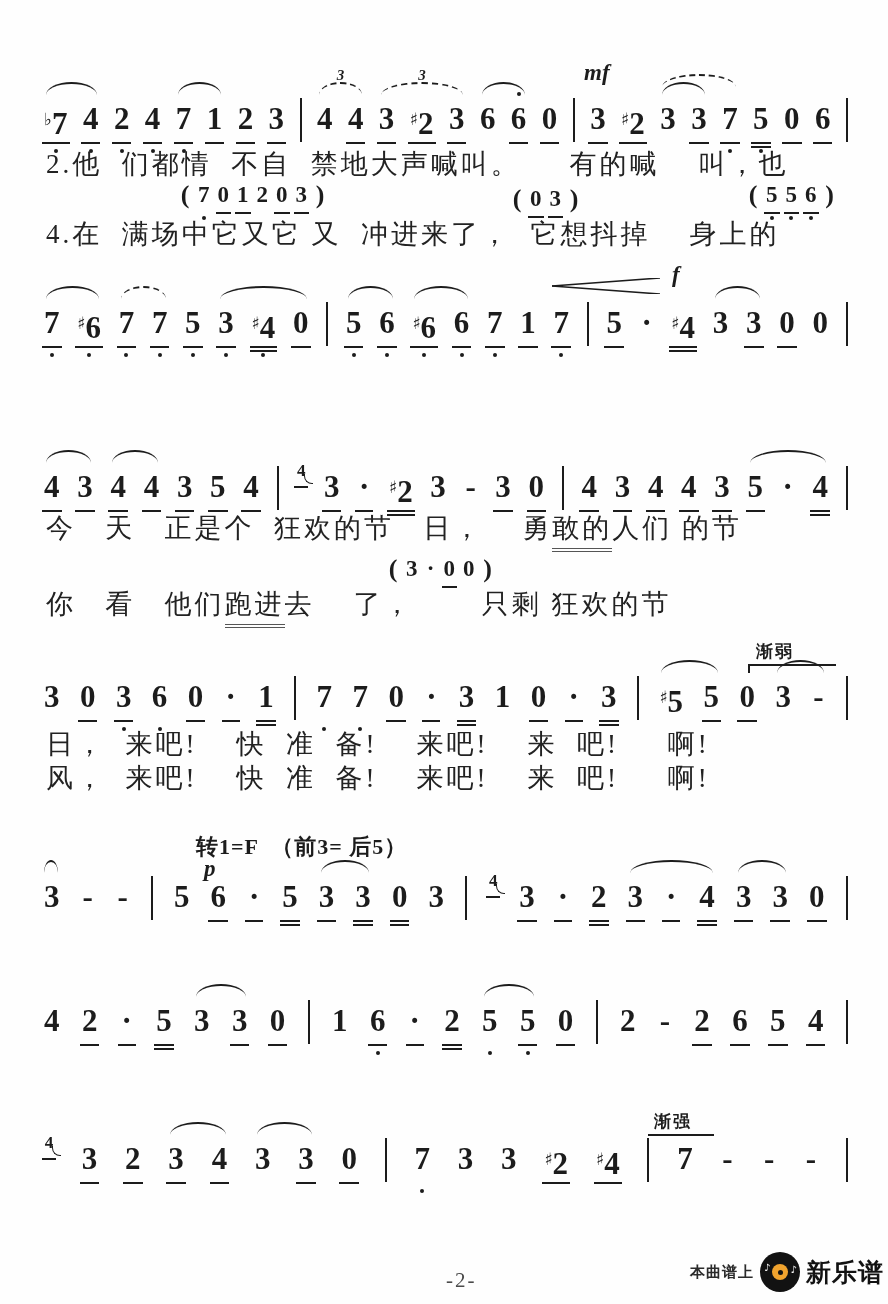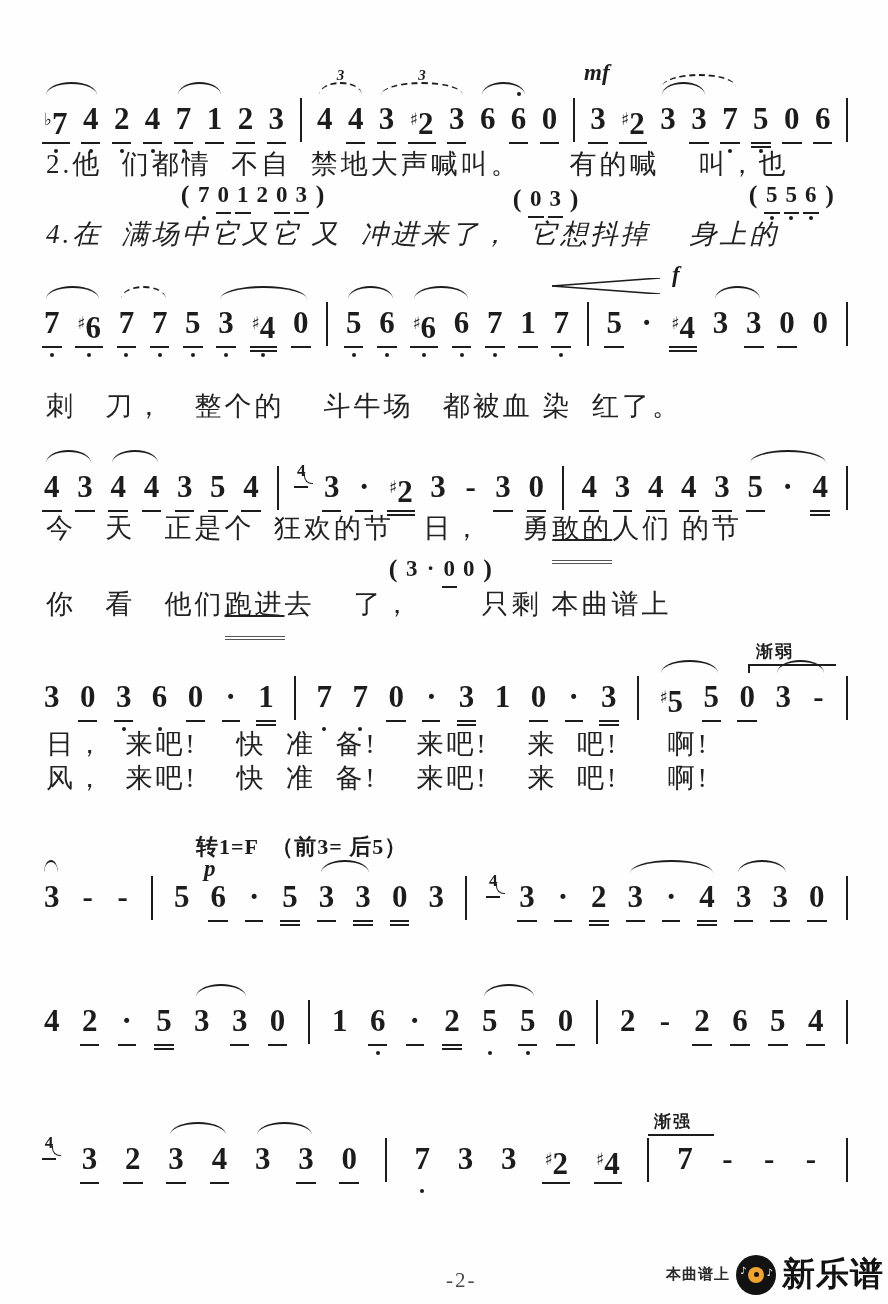--- a/index.html
+++ b/index.html
@@ -33,33 +33,33 @@
             font-size:15px;font-weight:bold;font-style:italic;}
   
   .mark{position:absolute;white-space:pre;}
   .mark.dyn{font-family:"Liberation Serif",serif;font-style:italic;font-weight:bold;font-size:23px;}
   .mark.anno{font-size:17px;font-weight:bold;letter-spacing:2px;}
   .mark.key{font-size:22px;font-weight:bold;letter-spacing:1px;}
   .hline{position:absolute;border-top:2px solid #1c1c1c;}
   .hline.hookleft{border-left:2px solid #1c1c1c;height:7px;}
   
   .lyrics{position:absolute;font-size:27px;white-space:pre;letter-spacing:3px;color:#222;}
-  .lyrics .useg{border-bottom:4px double #555;padding-bottom:17px;text-decoration:underline;}
+  .lyrics .useg{border-bottom:4px double #555;padding-bottom:5px;}
   
   .page-number{position:absolute;left:446px;top:1268px;font-size:21px;color:#4a4a4a;letter-spacing:2px;}
   .footer-brand{position:absolute;right:4px;top:1252px;display:flex;align-items:center;gap:6px;}
   .footer-note{font-size:15px;color:#2b2b2b;font-weight:bold;letter-spacing:1px;}
   .vinyl{position:relative;width:40px;height:40px;border-radius:50%;background:#121212;flex:0 0 auto;}
   .vinyl .label{position:absolute;left:50%;top:50%;width:16px;height:16px;margin:-8px 0 0 -8px;
                 border-radius:50%;background:#f0a32e;}
   .vinyl .hole{position:absolute;left:50%;top:50%;width:5px;height:5px;margin:-2.5px 0 0 -2.5px;
                border-radius:50%;background:#121212;}
   .vinyl .n1,.vinyl .n2{position:absolute;color:#fff;font-size:10px;font-family:"DejaVu Sans",sans-serif;}
   .vinyl .n1{left:4px;top:10px;} .vinyl .n2{right:3px;top:12px;}
-  .brand-text{font-size:33px;font-weight:900;color:#121212;letter-spacing:1px;
+  .brand-text{font-size:25px;font-weight:900;color:#121212;letter-spacing:1px;
               font-family:"Liberation Sans",sans-serif;}
 </style>
 </head>
 <body>
 
 <div class="page" id="page">
   <div class="page-number">-2-</div>
   <div class="footer-brand">
     <span class="footer-note">本曲谱上</span>
     <span class="vinyl">
@@ -128,21 +128,21 @@
       <span class="tok par">)</span>
     </div>
     <div class="inline-group" style="left: 748px; top: 180px;">
       <span class="tok par">(</span>
       <span class="tok">5<i class="ul ul1"></i><i class="odot lo"></i></span>
       <span class="tok">5<i class="ul ul1"></i><i class="odot lo"></i></span>
       <span class="tok">6<i class="ul ul1"></i><i class="odot lo"></i></span>
       <span class="tok par">)</span>
     </div>
     <div class="lyrics" style="left: 46px; top: 146px;"><span>2.他  们都情  不自  禁地大声喊叫。     有的喊    叫，也</span></div>
-    <div class="lyrics" style="left: 46px; top: 216px; font-style: italic;"><span>4.在  满场中它又它 又  冲进来了，  它想抖掉    身上的</span></div>
+    <div class="lyrics" style="left: 46px; top: 216px;"><span>4.在  满场中它又它 又  冲进来了，  它想抖掉    身上的</span></div>
     <div class="notes-row" style="top: 302px;">
       <span class="tok">7<i class="ul ul1"></i><i class="odot lo"></i></span>
       <span class="tok"><span class="acc">♯</span>6<i class="ul ul1"></i><i class="odot lo"></i></span>
       <span class="tok">7<i class="ul ul1"></i><i class="odot lo"></i></span>
       <span class="tok">7<i class="ul ul1"></i><i class="odot lo"></i></span>
       <span class="tok">5<i class="ul ul1"></i><i class="odot lo"></i></span>
       <span class="tok">3<i class="ul ul1"></i><i class="odot lo"></i></span>
       <span class="tok"><span class="acc">♯</span>4<i class="ul ul1"></i><i class="ul ul2"></i><i class="odot lo"></i></span>
       <span class="tok">0<i class="ul ul1"></i></span>
       <span class="tok bar"></span>
@@ -167,21 +167,20 @@
     <div class="arc dashed" style="left: 120.6px; width: 45.8px; top: 286px;"></div>
     <div class="arc" style="left: 219.6px; width: 87.8px; top: 286px;"></div>
     <div class="arc" style="left: 347.6px; width: 45.8px; top: 286px;"></div>
     <div class="arc" style="left: 414.4px; width: 54px; top: 286px;"></div>
     <div class="arc" style="left: 714.6px; width: 45.8px; top: 286px;"></div>
     <div class="mark" style="left: 552px; top: 278px;"><svg width="108" height="16" style="display:block">
         <line x1="0" y1="8" x2="108" y2="0" stroke="#1c1c1c" stroke-width="1.6"></line>
         <line x1="0" y1="8" x2="108" y2="16" stroke="#1c1c1c" stroke-width="1.6"></line>
       </svg></div>
     <div class="mark dyn" style="left: 672px; top: 262px;">f</div>
-    <div class="lyrics" style="left: 46px; top: 388px;"><span>刺   刀，   整个的    斗牛场   都被血 染  红了。</span></div>
     <div class="notes-row" style="top: 466px;">
       <span class="tok">4<i class="ul ul1"></i></span>
       <span class="tok">3<i class="ul ul1"></i></span>
       <span class="tok">4<i class="ul ul1"></i></span>
       <span class="tok">4<i class="ul ul1"></i></span>
       <span class="tok">3<i class="ul ul1"></i></span>
       <span class="tok">5<i class="ul ul1"></i></span>
       <span class="tok">4<i class="ul ul1"></i></span>
       <span class="tok bar"></span>
       <span class="tok grace">4<i class="ul ul1"></i><i class="ghook"></i></span>
@@ -208,21 +207,21 @@
     <div class="arc" style="left: 749.6px; width: 76.8px; top: 450px;"></div>
     <div class="inline-group" style="left: 388px; top: 554px;">
       <span class="tok par">(</span>
       <span class="tok">3</span>
       <span class="tok">·</span>
       <span class="tok">0<i class="ul ul1"></i></span>
       <span class="tok">0</span>
       <span class="tok par">)</span>
     </div>
     <div class="lyrics" style="left: 46px; top: 510px;"><span>今   天   正是个  狂欢的节   日，    勇</span><span class="useg">敢的</span><span>人们 的节</span></div>
-    <div class="lyrics" style="left: 46px; top: 586px;"><span>你   看   他们</span><span class="useg">跑进</span><span>去    了，       只剩 本曲谱上</span></div>
+    <div class="lyrics" style="left: 46px; top: 586px;"><span>你   看   他们</span><span class="useg">跑进</span><span>去    了，       只剩 狂欢的节</span></div>
     <div class="notes-row" style="top: 676px;">
       <span class="tok">3</span>
       <span class="tok">0<i class="ul ul1"></i></span>
       <span class="tok">3<i class="ul ul1"></i><i class="odot lo"></i></span>
       <span class="tok">6<i class="odot lo"></i></span>
       <span class="tok">0<i class="ul ul1"></i></span>
       <span class="tok">·<i class="ul ul1"></i></span>
       <span class="tok">1<i class="ul ul1"></i><i class="ul ul2"></i></span>
       <span class="tok bar"></span>
       <span class="tok">7<i class="odot lo"></i></span>

